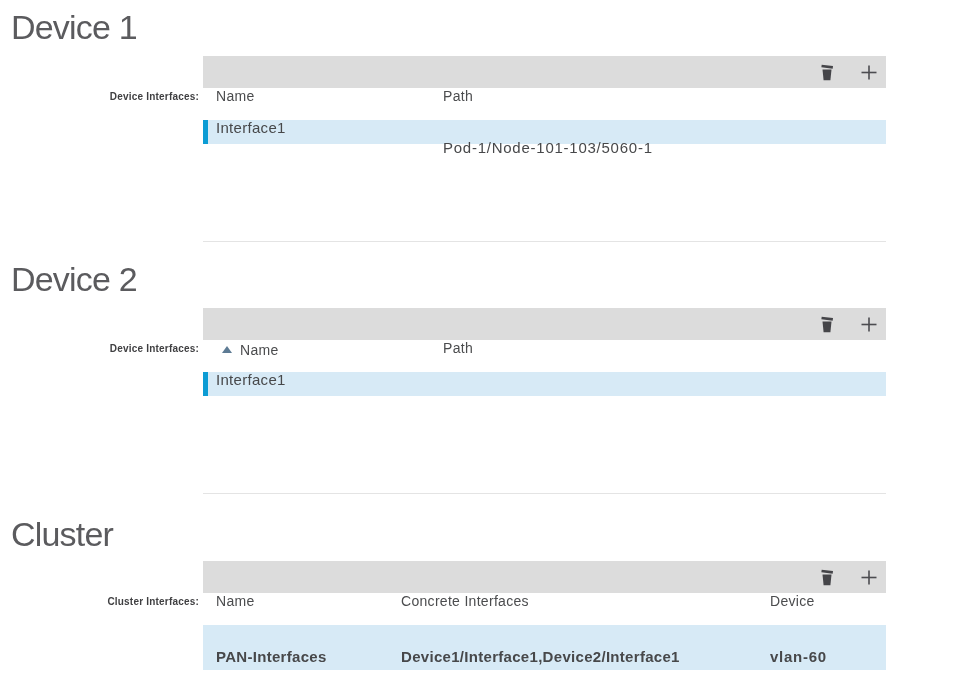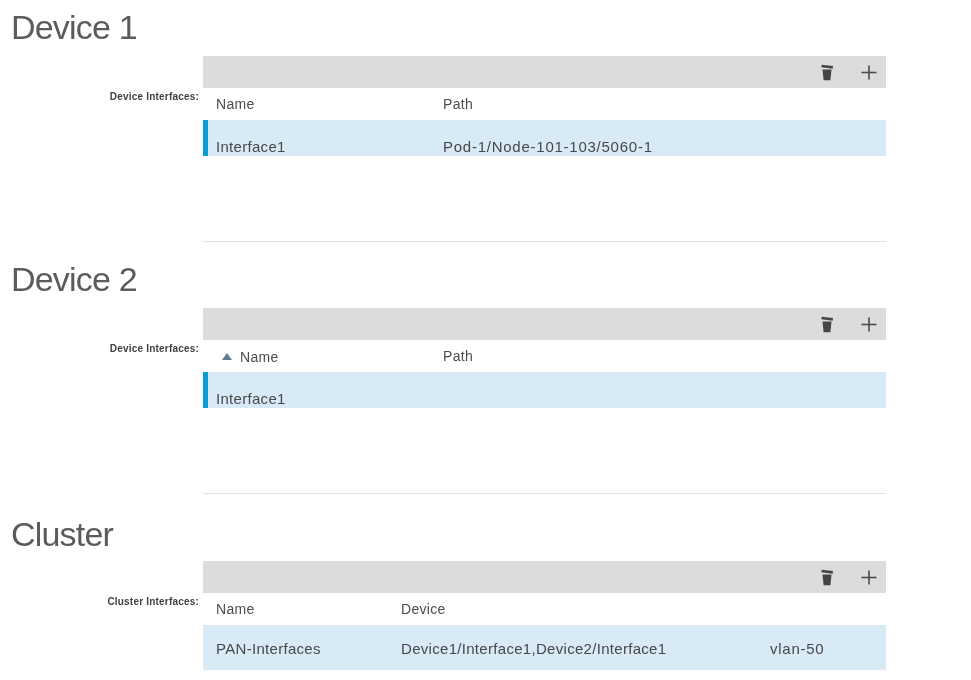--- a/index.html
+++ b/index.html
@@ -39,44 +39,44 @@
     letter-spacing:0.2px;line-height:16px;margin-top:31px;
   }
   .toolbar{
     height:32px;background:var(--toolbar-bg);
     display:flex;align-items:center;justify-content:flex-end;
   }
   .toolbar .icon{display:inline-flex;align-items:center;justify-content:center;cursor:pointer;}
   .icon-trash{margin-right:28px;}
   .icon-plus{margin-right:9px;}
   .header-row{
-    height:32px;display:flex;align-items:center;
+    height:32px;display:flex;
     font-size:14px;letter-spacing:0.3px;color:var(--header-text);
   }
   .data-row{
-    height:36px;display:flex;align-items:flex-end;position:relative;
+    height:24px;display:flex;align-items:flex-start;position:relative;
     background:var(--row-bg);
     font-size:15px;letter-spacing:0.3px;color:var(--row-text);
   }
   .data-row .cell{position:relative;top:-1px;}
   .wide{letter-spacing:0.75px;margin-top:20px;}
   .data-row .bar{
     position:absolute;left:0;top:0;width:5px;height:100%;
     background:var(--row-bar);
   }
   .cell{overflow:hidden;white-space:nowrap;}
   .c1{padding-left:13px;width:240px;}
   .c2{flex:1;}
   .cluster .c1{width:198px;}
   .cluster .c2{flex:none;width:369px;}
   .cluster .c3{flex:1;}
   .sort-wrap{display:inline-flex;align-items:center;}
   .sort-arrow{display:inline-block;margin-right:8px;margin-left:6px;line-height:0;}
   .row-tall{height:45px;align-items:flex-start;}
-  .row-tall .cell{margin-top:16px;}
+  .row-tall .cell{margin-top:24px;font-weight:bold;}
 </style>
 </head>
 <body>
 
 <div class="section s1">
   <h1 class="section-title">Device 1</h1>
   <div class="form-label">Device Interfaces:</div>
   <div class="table">
     <div class="toolbar">
       <span class="icon icon-trash">
@@ -167,21 +167,22 @@
         <svg width="16" height="15" viewBox="0 0 16 15">
           <g stroke="#4c4c50" stroke-width="1.6">
             <line x1="8" y1="0.5" x2="8" y2="14.5"></line>
             <line x1="0.5" y1="7.5" x2="15.5" y2="7.5"></line>
           </g>
         </svg>
       </span>
     </div>
     <div class="header-row">
       <div class="cell c1">Name</div>
+      <div class="cell c2">Concrete Interfaces</div>
       <div class="cell c3">Device</div>
     </div>
     <div class="data-row row-tall">
       <div class="cell c1">PAN-Interfaces</div>
       <div class="cell c2">Device1/Interface1,Device2/Interface1</div>
-      <div class="cell c3 wide">vlan-50</div>
+      <div class="cell c3 wide">vlan-60</div>
     </div>
   </div>
 </div>
 
 </body></html>

